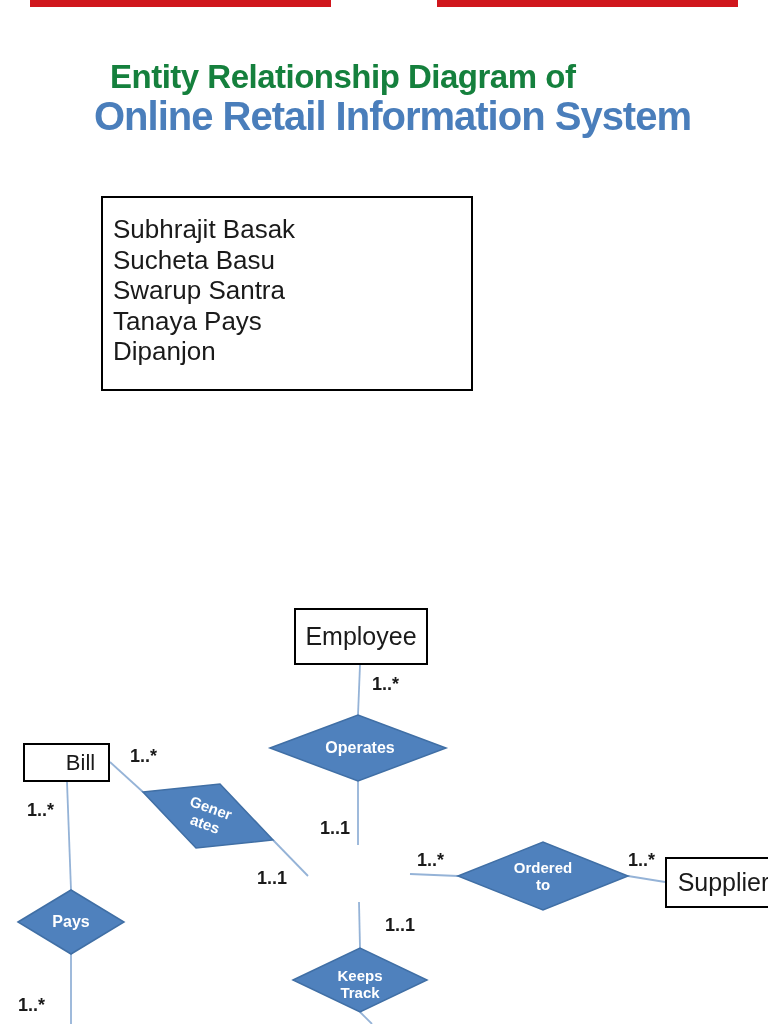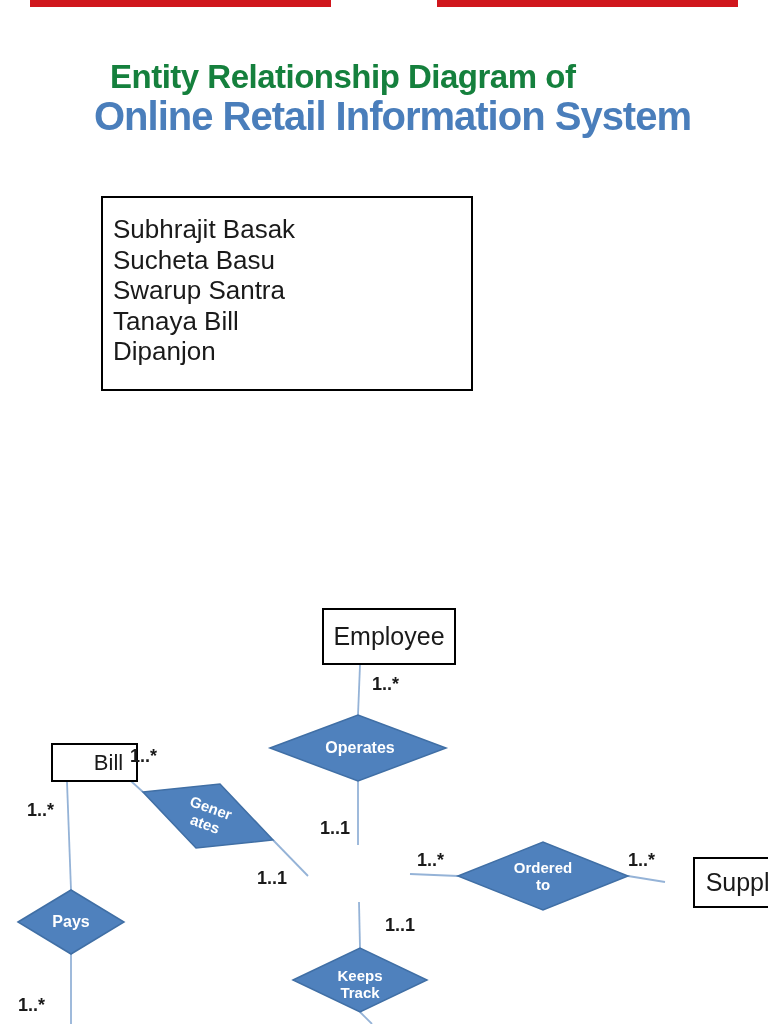--- a/index.html
+++ b/index.html
@@ -19,21 +19,21 @@
   .names-box{position:absolute;left:101px;top:196px;width:372px;height:195px;
              border:2px solid #000;box-sizing:border-box;padding:16px 0 0 10px;}
   .names-box .name{font-size:26px;line-height:30.5px;color:#1a1a1a;white-space:nowrap;}
 
   svg.diagram{position:absolute;left:0;top:0;width:768px;height:1024px;}
   svg .connector{stroke:var(--connector,#95b3d7);stroke-width:1.8;fill:none;}
   svg .diamond{fill:var(--diamond-fill,#4f81bd);stroke:var(--diamond-border,#406fa5);stroke-width:1.5;}
 
   .entity{position:absolute;background:#fff;border:2px solid var(--entity-border,#000);
           box-sizing:border-box;display:flex;align-items:center;justify-content:center;
-          color:#1a1a1a;white-space:nowrap;margin-left:28px;}
+          color:#1a1a1a;white-space:nowrap;}
   .entity.supplier{border-width:2.5px;}
 
   .dlabel{position:absolute;transform:translate(-50%,-50%);color:#fff;font-weight:bold;
           text-align:center;line-height:1.15;white-space:nowrap;}
   .dlabel.rot{transform:translate(-50%,-50%) rotate(20deg);}
 
   .card{position:absolute;font-size:18px;font-weight:700;color:#1a1a1a;white-space:nowrap;}
 </style>
 </head>
 <body>
@@ -44,21 +44,21 @@
   <div class="topbar right"></div>
 
   <div class="title1">Entity Relationship Diagram of</div>
   <div class="title2">Online Retail Information System</div>
 
 
   <div class="names-box">
     <div class="name">Subhrajit Basak</div>
     <div class="name">Sucheta Basu</div>
     <div class="name">Swarup Santra</div>
-    <div class="name">Tanaya Bill</div>
+    <div class="name">Tanaya Pays</div>
     <div class="name">Dipanjon</div>
   </div>
 
   <svg class="diagram" viewBox="0 0 768 1024">
     <line class="connector" x1="360" y1="665" x2="358" y2="715"></line>
     <line class="connector" x1="358" y1="781" x2="358" y2="845"></line>
     <line class="connector" x1="110" y1="762" x2="143" y2="792"></line>
     <line class="connector" x1="273" y1="840" x2="308" y2="876"></line>
     <line class="connector" x1="67" y1="782" x2="71" y2="890"></line>
     <line class="connector" x1="71" y1="954" x2="71" y2="1024"></line>

